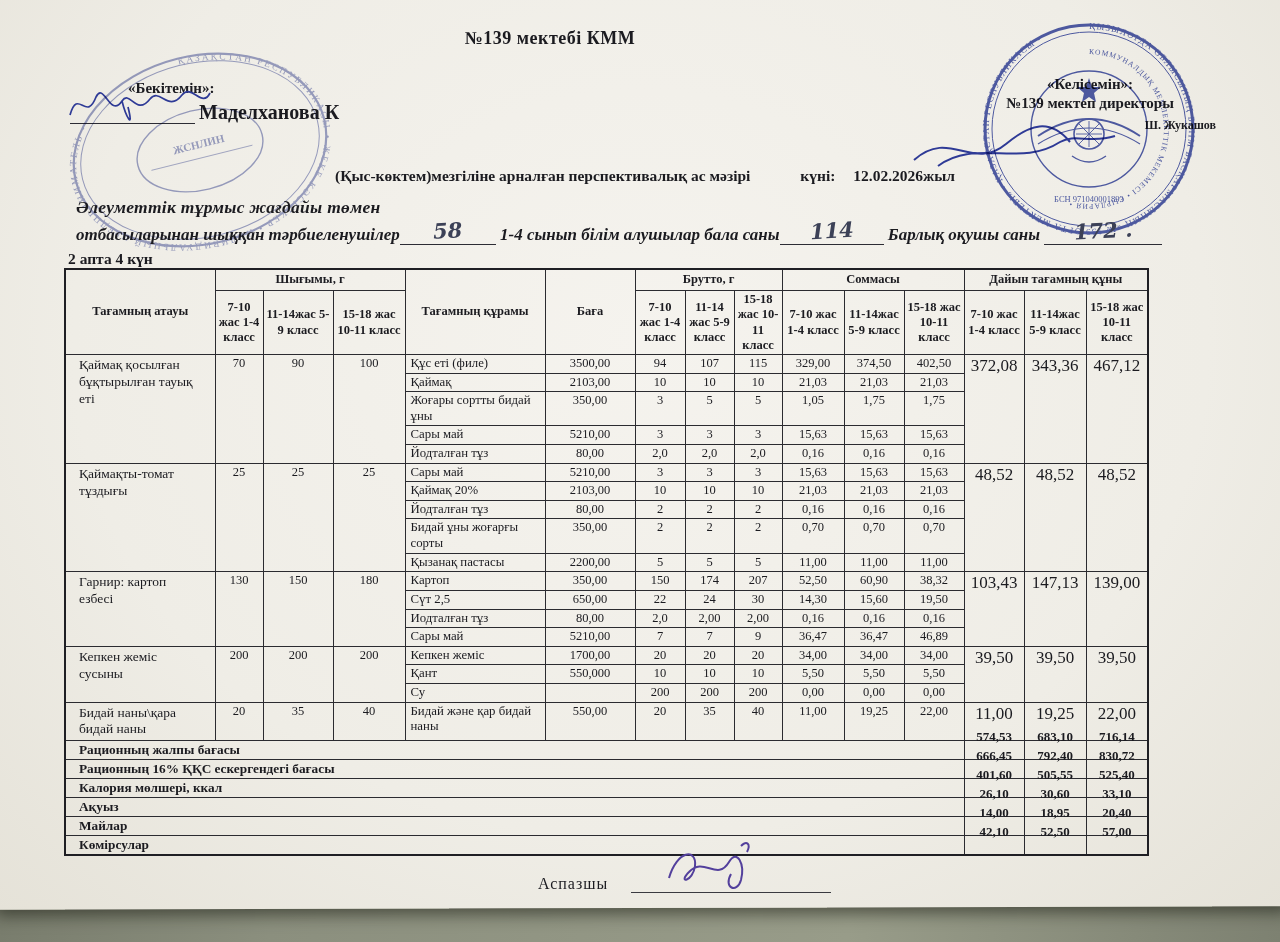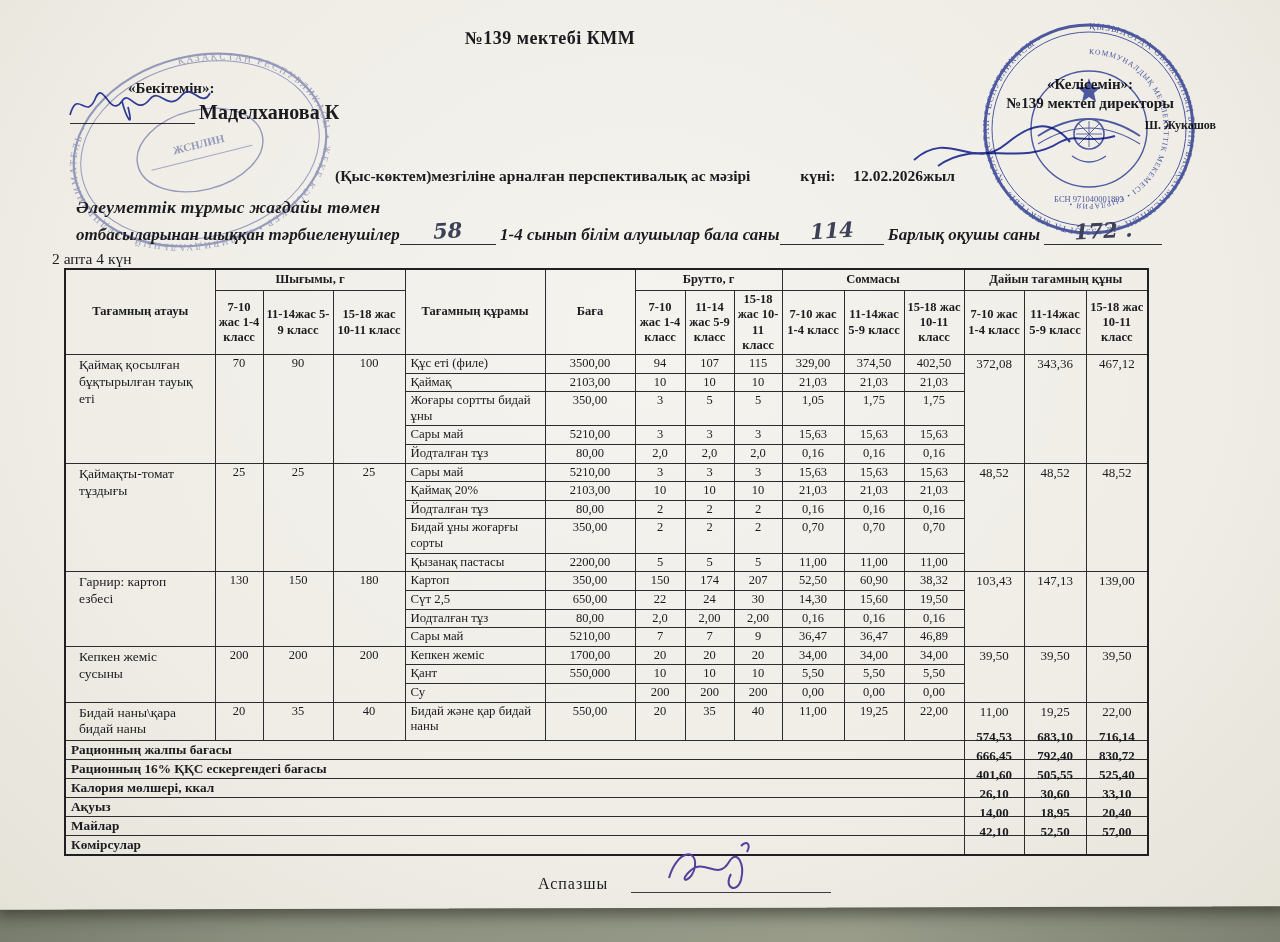--- a/index.html
+++ b/index.html
@@ -28,31 +28,31 @@
   .agree .nm{font-size:12px;margin-top:6px;text-align:right;padding-right:24px;}
   
   .menu-line{top:167px;left:335px;width:900px;font-weight:bold;font-size:15.5px;}
   .menu-line .date-label{margin-left:46px;}
   .menu-line .date-value{margin-left:14px;}
   
   .intro1{top:197px;left:76px;font-weight:bold;font-style:italic;font-size:17.5px;letter-spacing:.3px;}
   .intro2{top:222px;left:76px;width:1120px;font-weight:bold;font-style:italic;font-size:17px;}
   .blank{display:inline-block;border-bottom:1.6px solid #2c2c34;text-align:center;height:22px;vertical-align:bottom;font-style:normal;}
   .hand{font-family:"DejaVu Serif",serif;font-style:italic;font-size:21px;color:#3c4157;display:inline-block;transform:rotate(-3deg);line-height:18px;}
-  .intro3{top:250px;left:52px;font-weight:normal;font-size:15.5px;}
+  .intro3{top:250px;left:68px;font-weight:bold;font-size:15.5px;}
   
   .menu-table{position:absolute;left:64px;top:268px;width:1085px;border-collapse:collapse;table-layout:fixed;font-size:12.5px;border:2px solid #1f1f24;}
   .menu-table td,.menu-table th{border:1px solid #2b2b30;padding:1px 3px;vertical-align:top;line-height:1.22;}
   .menu-table th{font-weight:bold;text-align:center;vertical-align:middle;padding:1px 2px;font-size:12.5px;}
   .menu-table thead tr:first-child th{height:18px;}
   td.dish{font-size:13.5px;padding:2px 13px;line-height:1.25;}
   td.ing{padding-left:5px;font-size:12.8px;}
   td.num{text-align:center;}
-  td.cost{font-size:13px;font-family:Liberation Serif, serif;}
-  td.sum-label{font-weight:bold;font-size:13.3px;padding-left:5px;height:16px;line-height:1.15;}
+  td.cost{font-size:17px;font-family:Liberation Serif, serif;}
+  td.sum-label{font-weight:bold;font-size:13.3px;padding-left:13px;height:16px;line-height:1.15;}
   td.sum-val{text-align:center;font-weight:bold;font-size:13px;}
   td.sum-val span{position:relative;top:-13px;display:inline-block;}
   
   .cook{top:872px;left:538px;font-size:16px;letter-spacing:1px;}
   .cook .cook-ul{display:inline-block;border-bottom:1.4px solid #3a3a40;min-width:200px;height:20px;margin-left:18px;position:relative;vertical-align:bottom;}
   
   .stamp{pointer-events:none;mix-blend-mode:multiply;}
   .stamp-left{left:62px;top:48px;color:#44509f;opacity:.52;}
   .stamp-right{left:976px;top:16px;color:#3343a2;opacity:.85;}
   .sig{pointer-events:none;}

